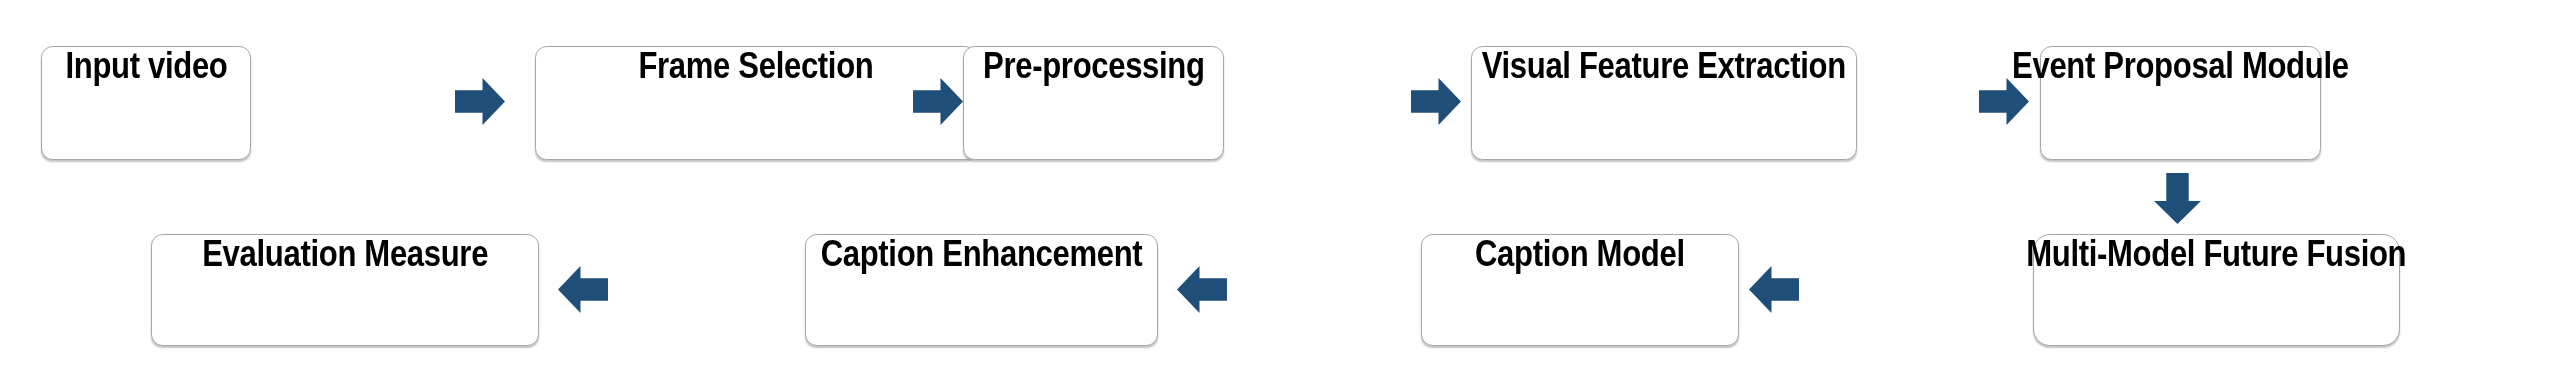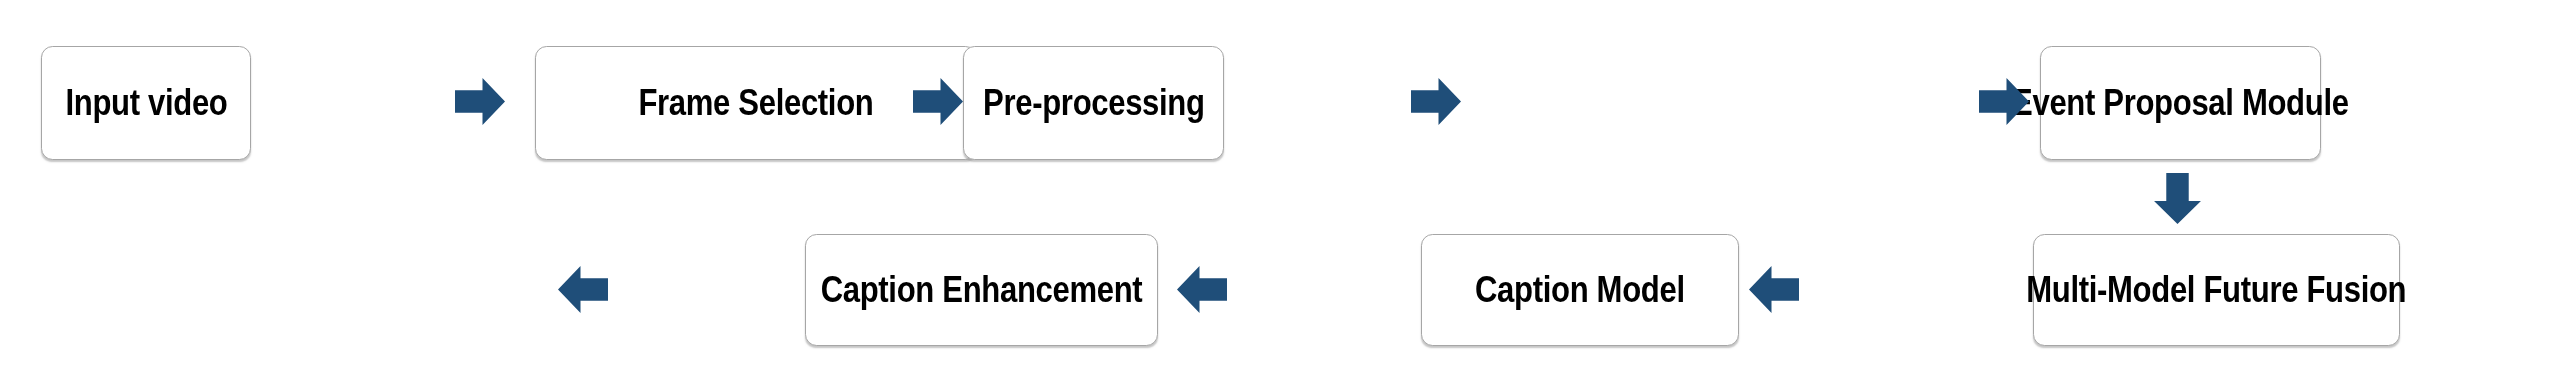--- a/index.html
+++ b/index.html
@@ -15,21 +15,21 @@
     overflow: hidden;
     font-family: "Liberation Sans", sans-serif;
   }
   .node {
     position: absolute;
     box-sizing: border-box;
     background: #ffffff;
     border: 1.7px solid #a6a6a6;
     border-radius: 11.6px;
     display: flex;
-    align-items: center;
+    align-items: flex-start;
     justify-content: center;
     box-shadow: 0 2.5px 1.7px -0.8px rgba(150,150,150,0.55);
   }
   .node-label {
     font-family: "Liberation Sans", sans-serif;
     font-weight: bold;
     font-size: 37px;
     line-height: 1.05;
     color: #000000;
     letter-spacing: -0.4px;
@@ -51,30 +51,36 @@
 <div id="canvas">
     <div class="node" style="left: 41px; top: 46px; width: 210px; height: 114px;">
       <div class="node-label">Input video</div>
     </div>
     <div class="node" style="left: 535px; top: 46px; width: 442px; height: 114px;">
       <div class="node-label">Frame Selection</div>
     </div>
     <div class="node" style="left: 963px; top: 46px; width: 261px; height: 114px;">
       <div class="node-label">Pre-processing</div>
     </div>
+    <div class="node" style="left: 1471px; top: 46px; width: 386px; height: 114px;">
+      <div class="node-label">Visual Feature Extraction</div>
+    </div>
     <div class="node" style="left: 2040px; top: 46px; width: 281px; height: 114px;">
       <div class="node-label">Event Proposal Module</div>
+    </div>
+    <div class="node" style="left: 151px; top: 234px; width: 388px; height: 112px;">
+      <div class="node-label">Evaluation Measure</div>
     </div>
     <div class="node" style="left: 805px; top: 234px; width: 353px; height: 112px;">
       <div class="node-label">Caption Enhancement</div>
     </div>
     <div class="node" style="left: 1421px; top: 234px; width: 318px; height: 112px;">
       <div class="node-label">Caption Model</div>
     </div>
-    <div class="node" style="left: 2033px; top: 234px; width: 367px; height: 112px;">
+    <div class="node" style="left: 2033px; top: 234px; width: 367px; height: 112px; border-radius: 17px;">
       <div class="node-label">Multi-Model Future Fusion</div>
     </div>
     <div class="arrow" style="left: 455px; top: 76px; width: 50px; height: 51px;">
       <svg width="50" height="51" viewBox="0 0 100 100" preserveAspectRatio="none">
         <path d="M0,28 L55,28 L55,4 L100,50 L55,96 L55,72 L0,72 Z" fill="#1f4e79"></path>
       </svg>
     </div>
     <div class="arrow" style="left: 913px; top: 76px; width: 50px; height: 51px;">
       <svg width="50" height="51" viewBox="0 0 100 100" preserveAspectRatio="none">
         <path d="M0,28 L55,28 L55,4 L100,50 L55,96 L55,72 L0,72 Z" fill="#1f4e79"></path>

